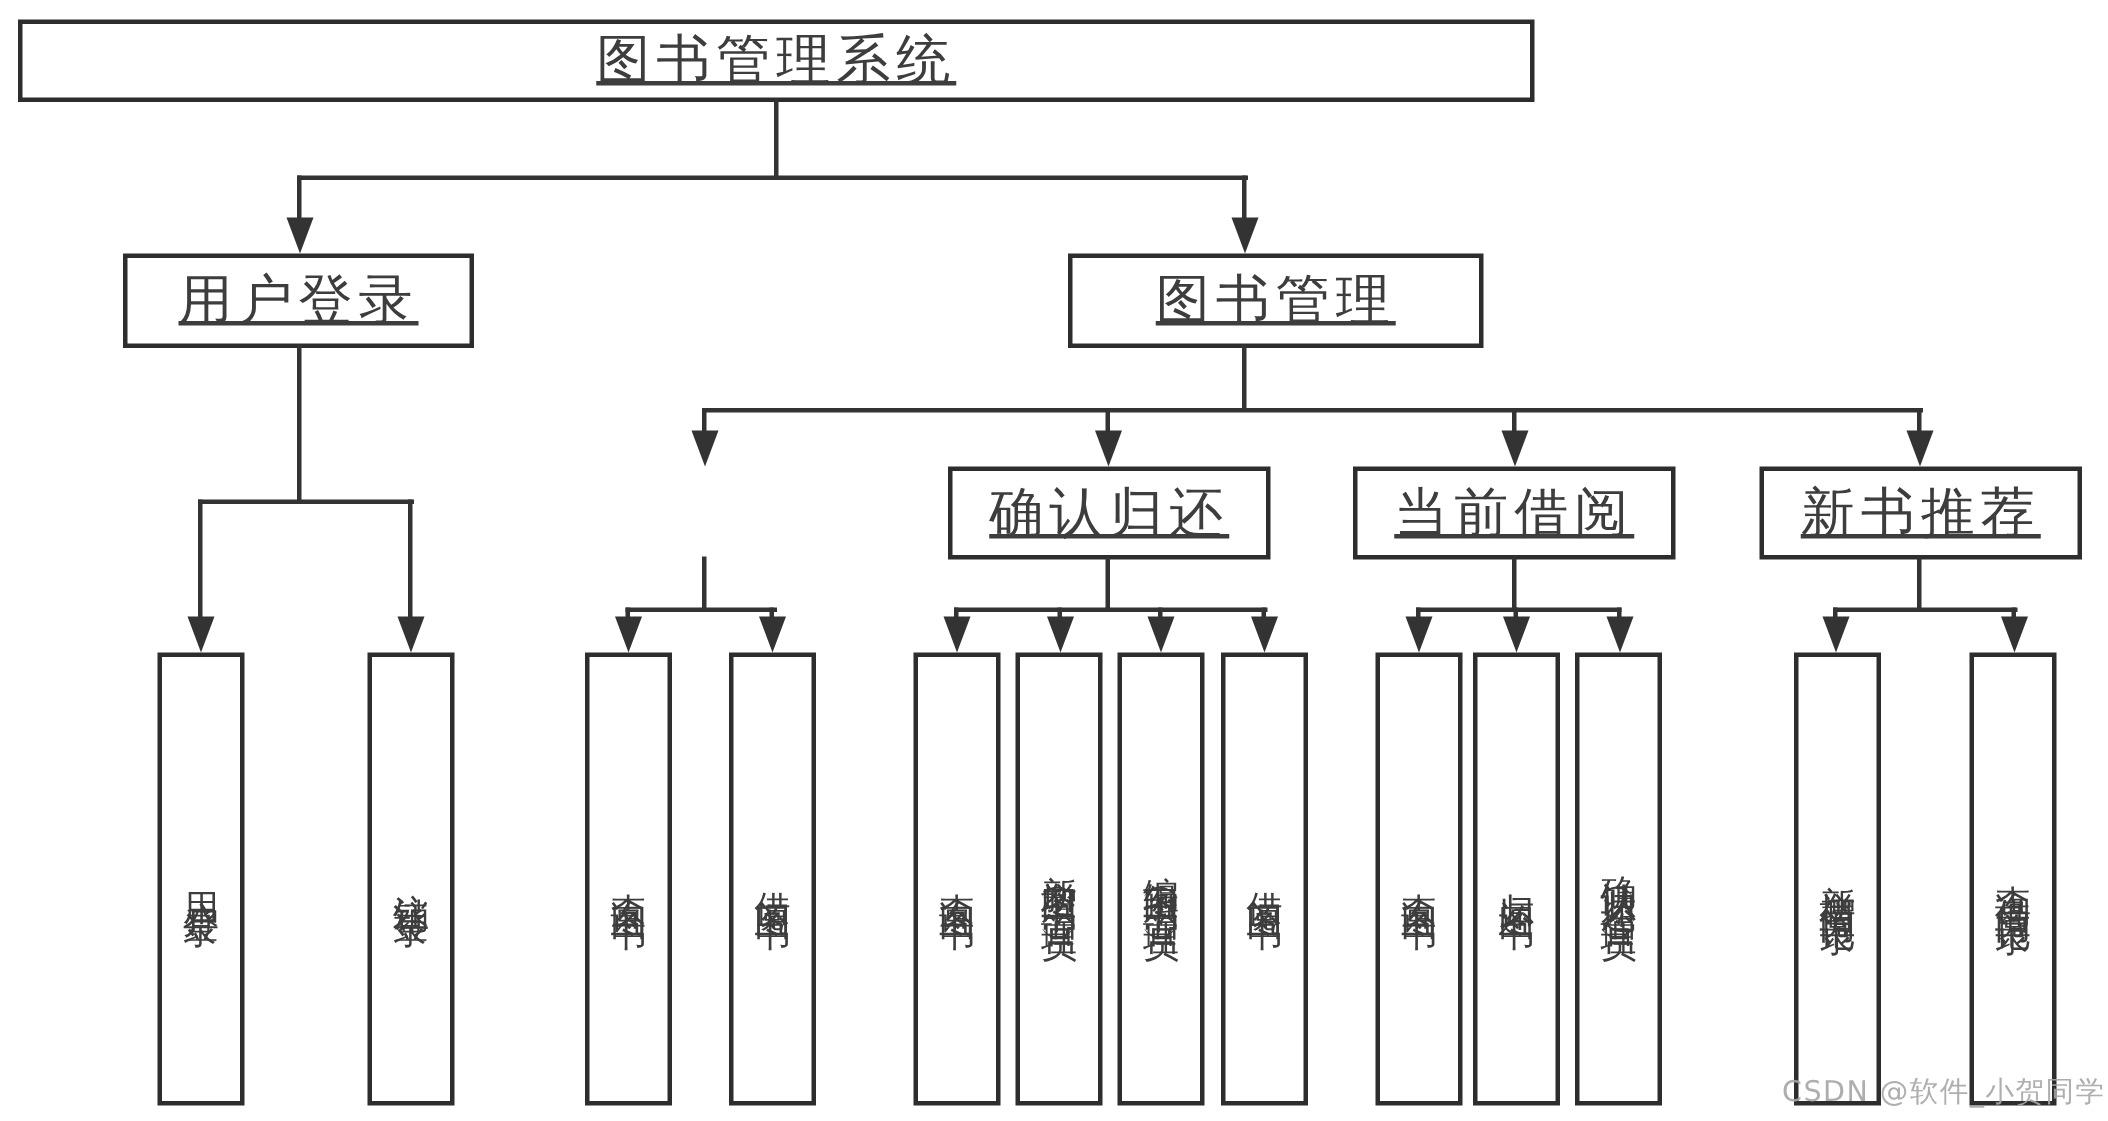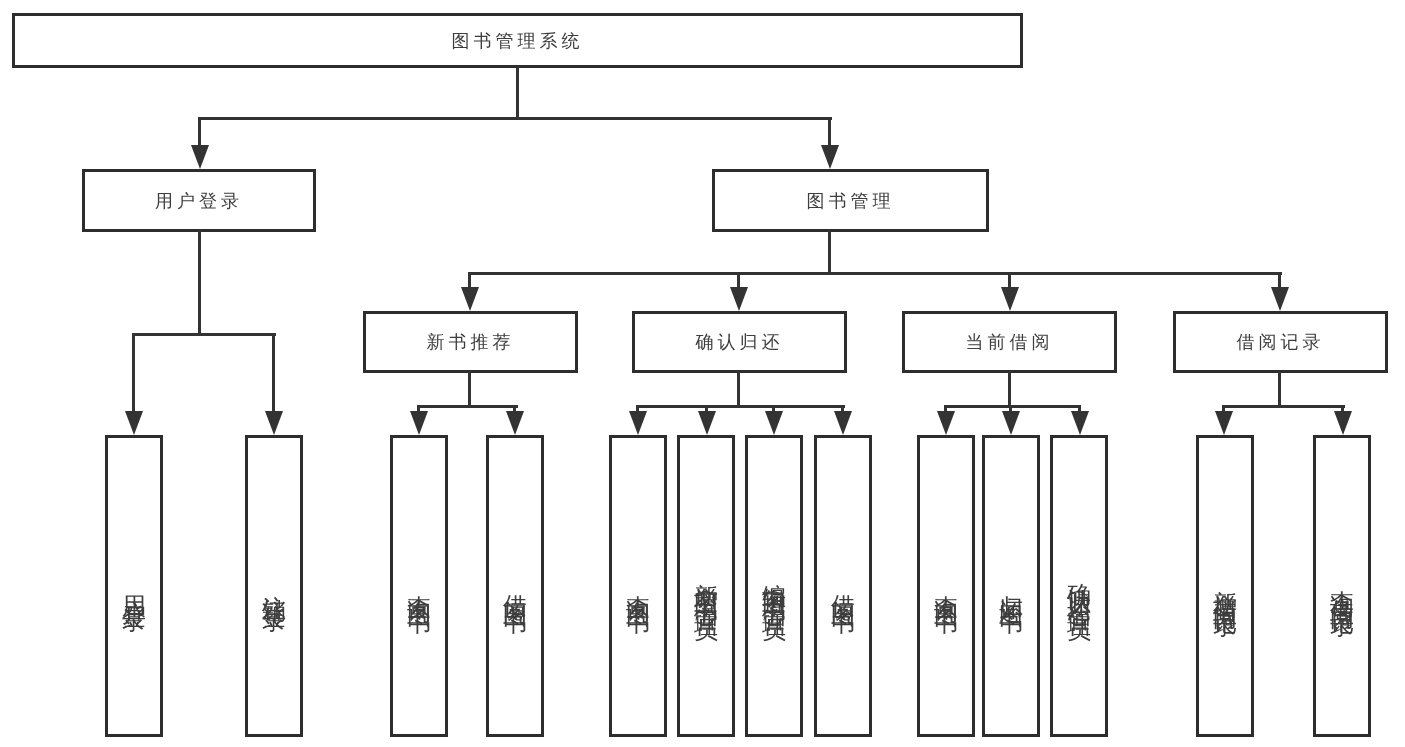--- a/index.html
+++ b/index.html
@@ -9,21 +9,21 @@
   html,body{margin:0;padding:0;background:#fff;}
   .stage{
     position:relative;width:1405px;height:747px;background:var(--background);
     font-family:"DejaVu Sans","Liberation Sans",sans-serif;overflow:hidden;
   }
   .node{
     position:absolute;box-sizing:border-box;background:#fff;
     border:3px solid var(--border);color:var(--text);
     display:flex;align-items:center;justify-content:center;
   }
-  .node.h{font-size:18px;letter-spacing:4px;white-space:nowrap;}
+  .node.h{font-size:36px;letter-spacing:4px;white-space:nowrap;text-decoration:underline;}
   .node.v{
     writing-mode:vertical-rl;font-size:24px;letter-spacing:5px;
     line-height:1.0;
   }
   .hl{position:absolute;height:3px;background:var(--line);}
   .vl{position:absolute;width:3px;background:var(--line);}
   .arw{
     position:absolute;width:0;height:0;
     border-left:9px solid transparent;border-right:9px solid transparent;
     border-top:24px solid var(--line);
@@ -36,24 +36,23 @@
 </head>
 <body>
 
 <div class="stage">
 
   <div class="node h" style="left:12px;top:13px;width:1011px;height:55px;">图书管理系统</div>
 
   <div class="node h" style="left:82px;top:169px;width:234px;height:63px;">用户登录</div>
   <div class="node h" style="left:712px;top:169px;width:277px;height:63px;">图书管理</div>
 
-  <div class="node h" style="left:363px;top:311px;width:215px;height:62px;">新书推荐</div>
   <div class="node h" style="left:632px;top:311px;width:215px;height:62px;">确认归还</div>
   <div class="node h" style="left:902px;top:311px;width:215px;height:62px;">当前借阅</div>
-  <div class="node h" style="left:1173px;top:311px;width:215px;height:62px;">借阅记录</div>
+  <div class="node h" style="left:1173px;top:311px;width:215px;height:62px;">新书推荐</div>
 
   <div class="node v" style="left:105px;top:435px;width:58px;height:302px;">用户登录</div>
   <div class="node v" style="left:245px;top:435px;width:58px;height:302px;">注销登录</div>
 
   <div class="node v" style="left:390px;top:435px;width:58px;height:302px;">查询图书</div>
   <div class="node v" style="left:486px;top:435px;width:58px;height:302px;">借阅图书</div>
 
   <div class="node v" style="left:609px;top:435px;width:58px;height:302px;">查询图书</div>
   <div class="node v" style="left:677px;top:435px;width:58px;height:302px;">新增图书（管理员）</div>
   <div class="node v" style="left:745px;top:435px;width:58px;height:302px;">编辑图书（管理员）</div>
@@ -118,14 +117,15 @@
   <div class="arw" style="left:1002px;top:411px;"></div>
   <div class="arw" style="left:1071px;top:411px;"></div>
 
   <div class="vl" style="left:1278px;top:371px;height:37px;"></div>
   <div class="hl" style="left:1222px;top:405px;width:123px;"></div>
   <div class="vl" style="left:1222px;top:405px;height:9px;"></div>
   <div class="vl" style="left:1341px;top:405px;height:9px;"></div>
   <div class="arw" style="left:1215px;top:411px;"></div>
   <div class="arw" style="left:1334px;top:411px;"></div>
 
+  <div class="watermark">CSDN @软件_小贺同学</div>
 
 </div>
 
 </body></html>

